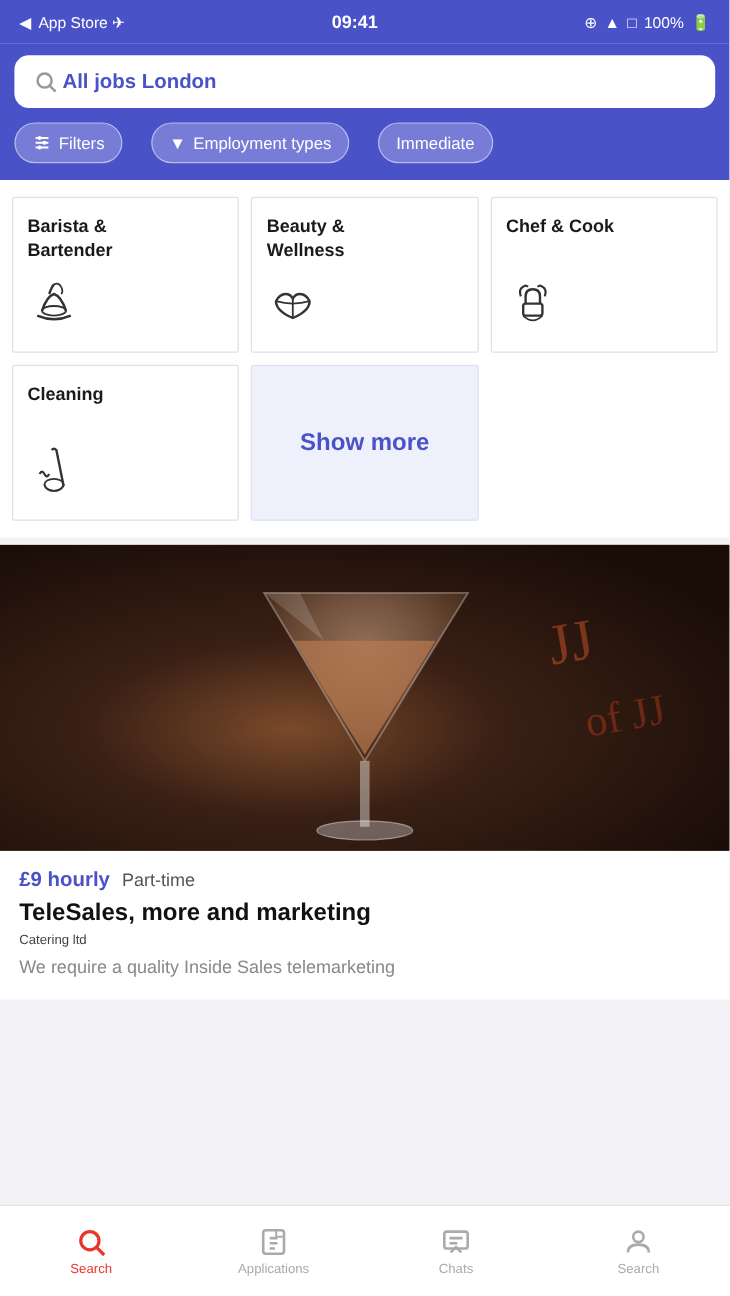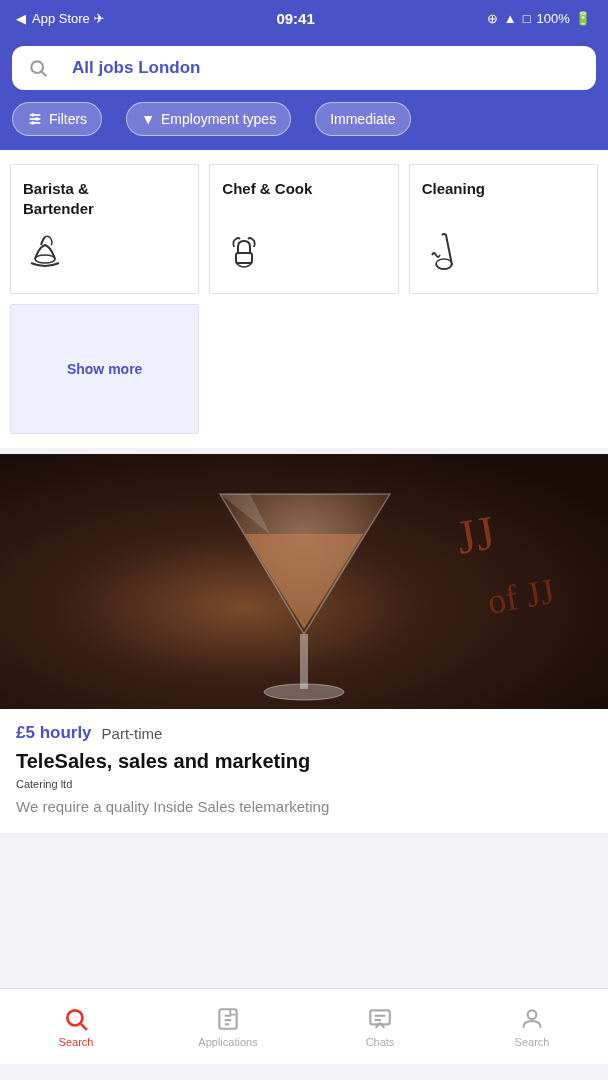--- a/index.html
+++ b/index.html
@@ -46,21 +46,21 @@
     .header {
       background: #4a52c8;
       padding: 10px 12px 14px;
     }
     .search-bar {
       background: white;
       border-radius: 12px;
       display: flex;
       align-items: center;
       padding: 12px 16px;
-      gap: 24px;
+      gap: 4px;
       margin-bottom: 12px;
     }
     .search-bar-text {
       font-size: 17px;
       color: #aaa;
     }
     .search-bar-text span {
       color: #4a52c8;
       font-weight: 600;
     }
@@ -114,21 +114,21 @@
       font-weight: 600;
       color: #1a1a1a;
       line-height: 1.3;
     }
     .category-icon {
       font-size: 32px;
       margin-top: 8px;
     }
     .show-more-text {
       color: #4a52c8;
-      font-size: 14px;
+      font-size: 20px;
       font-weight: 600;
       text-align: right;
     }
 
     
     .job-section {
       margin-top: 6px;
       background: white;
     }
     .job-image {
@@ -170,21 +170,21 @@
     }
     .job-desc {
       font-size: 15px;
       color: #888;
       line-height: 1.4;
     }
 
     
     .bottom-nav {
       position: fixed;
-      bottom: 16px;
+      bottom: 0;
       left: 0;
       width: 608px;
       background: white;
       border-top: 1px solid #e0e0e0;
       display: flex;
       height: 76px;
       align-items: center;
     }
     .nav-item {
       flex: 1;
@@ -263,20 +263,30 @@
           <path d="M8 32 Q22 38 36 32" stroke="#333" stroke-width="2" fill="none"></path>
           <path d="M12 28 Q16 16 22 14 Q28 16 32 28" stroke="#333" stroke-width="2" fill="none"></path>
           <ellipse cx="22" cy="28" rx="10" ry="4" stroke="#333" stroke-width="1.5" fill="none"></ellipse>
           <path d="M18 14 Q20 8 22 6" stroke="#333" stroke-width="2" fill="none"></path>
           <path d="M22 6 Q26 4 28 8" stroke="#333" stroke-width="1.5" fill="none"></path>
           <path d="M28 8 Q30 12 28 14" stroke="#333" stroke-width="1.5" fill="none"></path>
         </svg>
       </div>
     </div>
 
+    <div class="category-card">
+      <span class="category-name">Beauty &amp;<br>Wellness</span>
+      <div class="category-icon">
+        <svg width="44" height="36" viewBox="0 0 44 36" fill="none">
+          <path d="M8 16 Q11 10 16 10 Q20 10 22 14 Q24 10 28 10 Q33 10 36 16 Q36 24 22 30 Q8 24 8 16Z" stroke="#333" stroke-width="2" fill="none"></path>
+          <path d="M8 16 Q22 20 36 16" stroke="#333" stroke-width="1.5" fill="none"></path>
+          <path d="M22 14 Q22 22 22 30" stroke="#333" stroke-width="1.5" fill="none"></path>
+        </svg>
+      </div>
+    </div>
 
 
     <div class="category-card">
       <span class="category-name">Chef &amp; Cook</span>
       <div class="category-icon">
         <svg width="44" height="44" viewBox="0 0 44 44" fill="none">
           <rect x="14" y="26" width="16" height="10" rx="2" stroke="#333" stroke-width="2" fill="none"></rect>
           <path d="M16 26 L16 20 Q16 14 22 14 Q28 14 28 20 L28 26" stroke="#333" stroke-width="2" fill="none"></path>
           <path d="M12 20 Q10 14 14 12 Q16 10 18 12" stroke="#333" stroke-width="1.8" fill="none"></path>
           <path d="M32 20 Q34 14 30 12 Q28 10 26 12" stroke="#333" stroke-width="1.8" fill="none"></path>
@@ -332,24 +342,24 @@
       <path d="M245 80 L363 80 L304 175 Z" fill="#b87a50" opacity="0.7"></path>
 
       <path d="M220 40 L250 40 L270 80 L220 40" fill="rgba(255,255,255,0.15)"></path>
 
       <text x="460" y="100" font-size="48" font-family="serif" fill="rgba(255,100,50,0.4)" transform="rotate(-10,460,100)">JJ</text>
       <text x="490" y="160" font-size="36" font-family="serif" fill="rgba(255,80,30,0.3)" transform="rotate(-10,490,160)">of JJ</text>
     </svg>
   </div>
   <div class="job-details">
     <div class="job-meta">
-      <span class="job-rate">£5 hourly</span>
+      <span class="job-rate">£9 hourly</span>
       <span class="job-type">Part-time</span>
     </div>
-    <div class="job-title">TeleSales, sales and marketing</div>
+    <div class="job-title">TeleSales, more and marketing</div>
     <div class="job-company">Catering  ltd</div>
     <div class="job-desc">We require a quality Inside Sales telemarketing</div>
   </div>
 </div>
 
 <div class="bottom-nav">
 
   <div class="nav-item">
     <svg width="26" height="26" viewBox="0 0 24 24" fill="none" stroke="#e8372a" stroke-width="2.5">
       <circle cx="11" cy="11" r="7"></circle>

